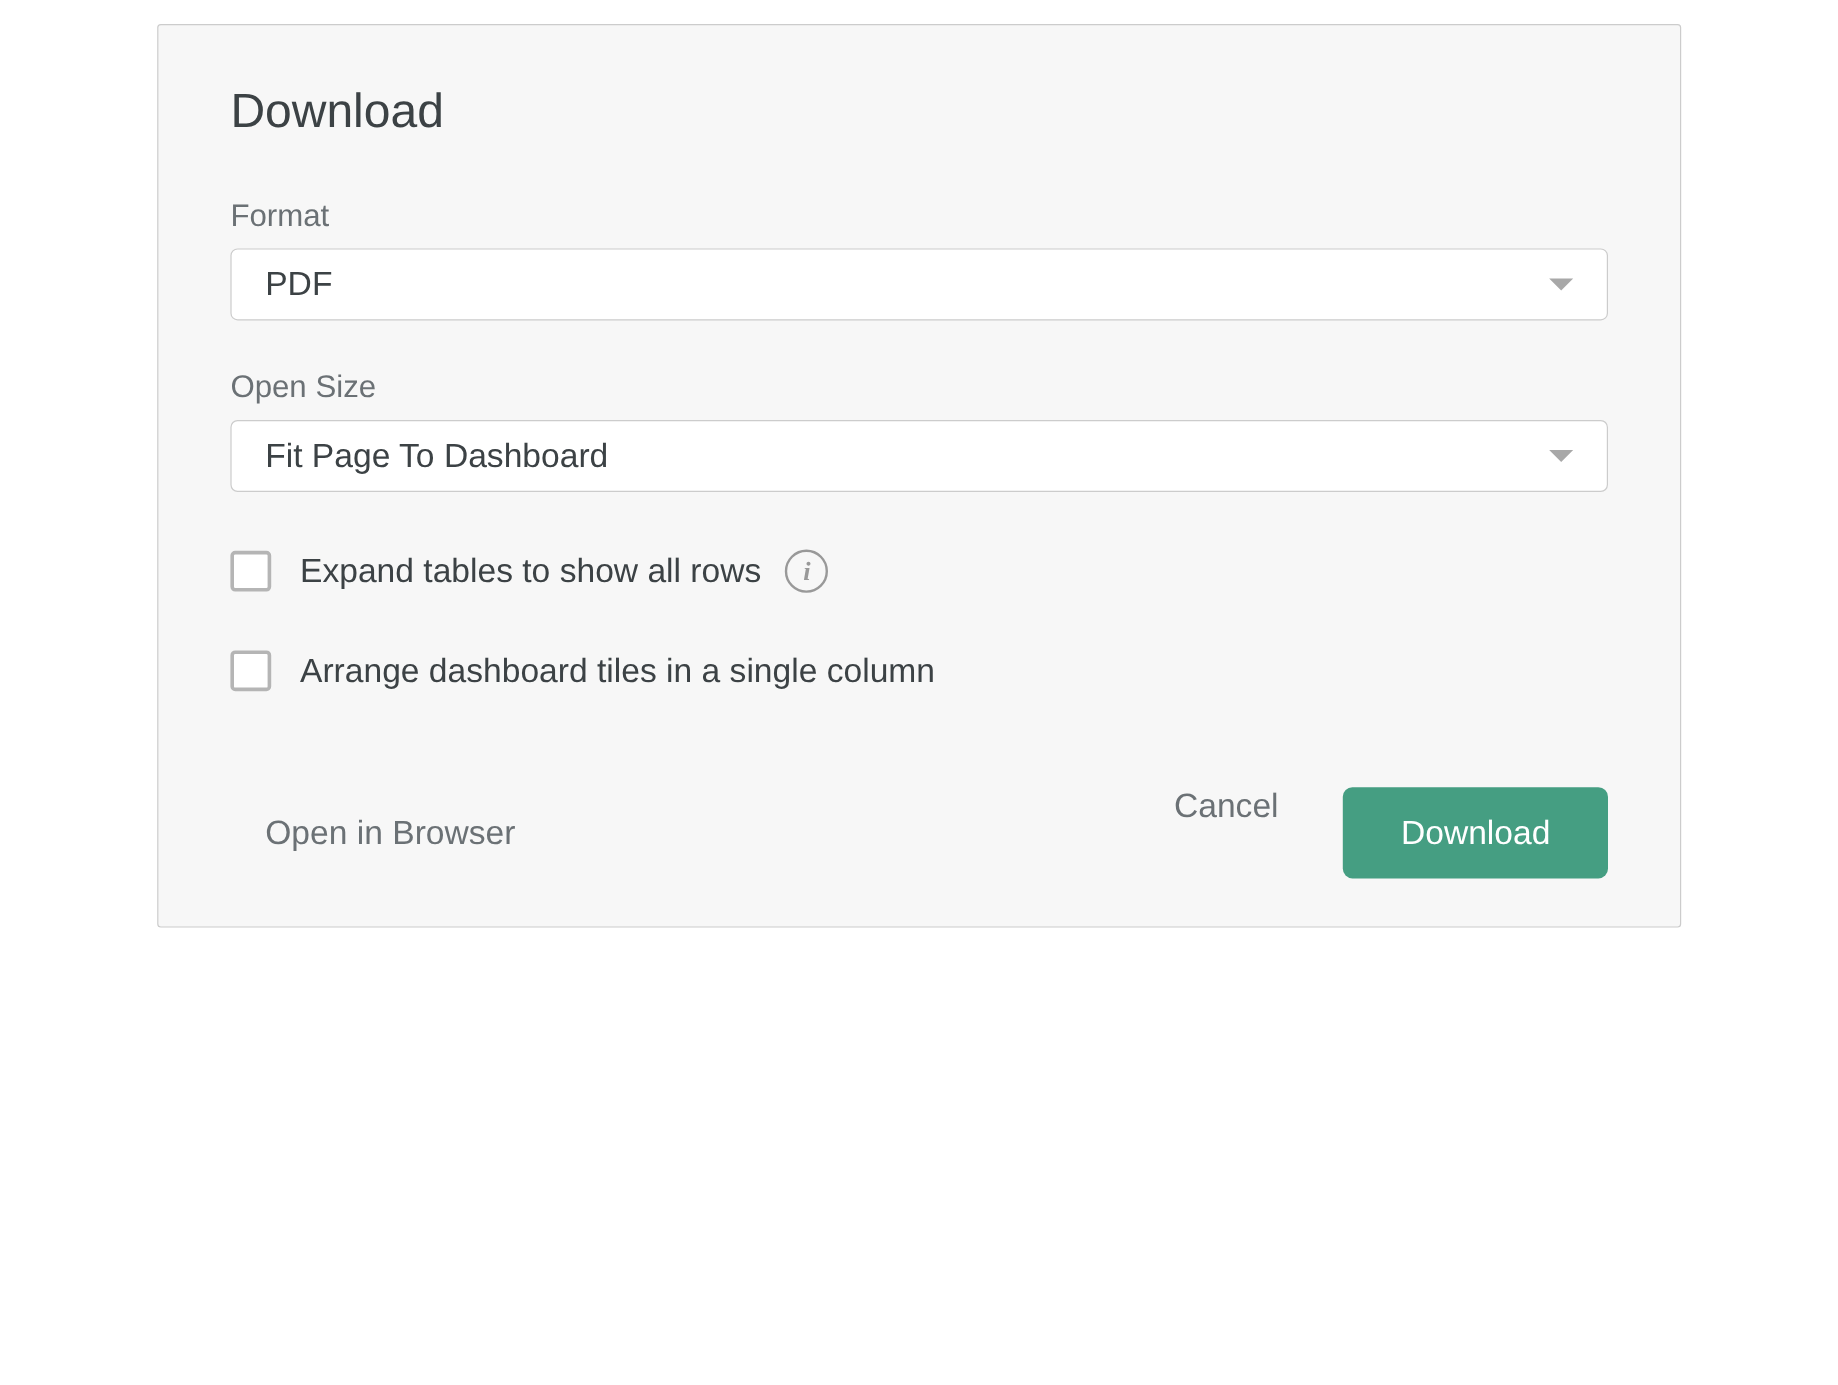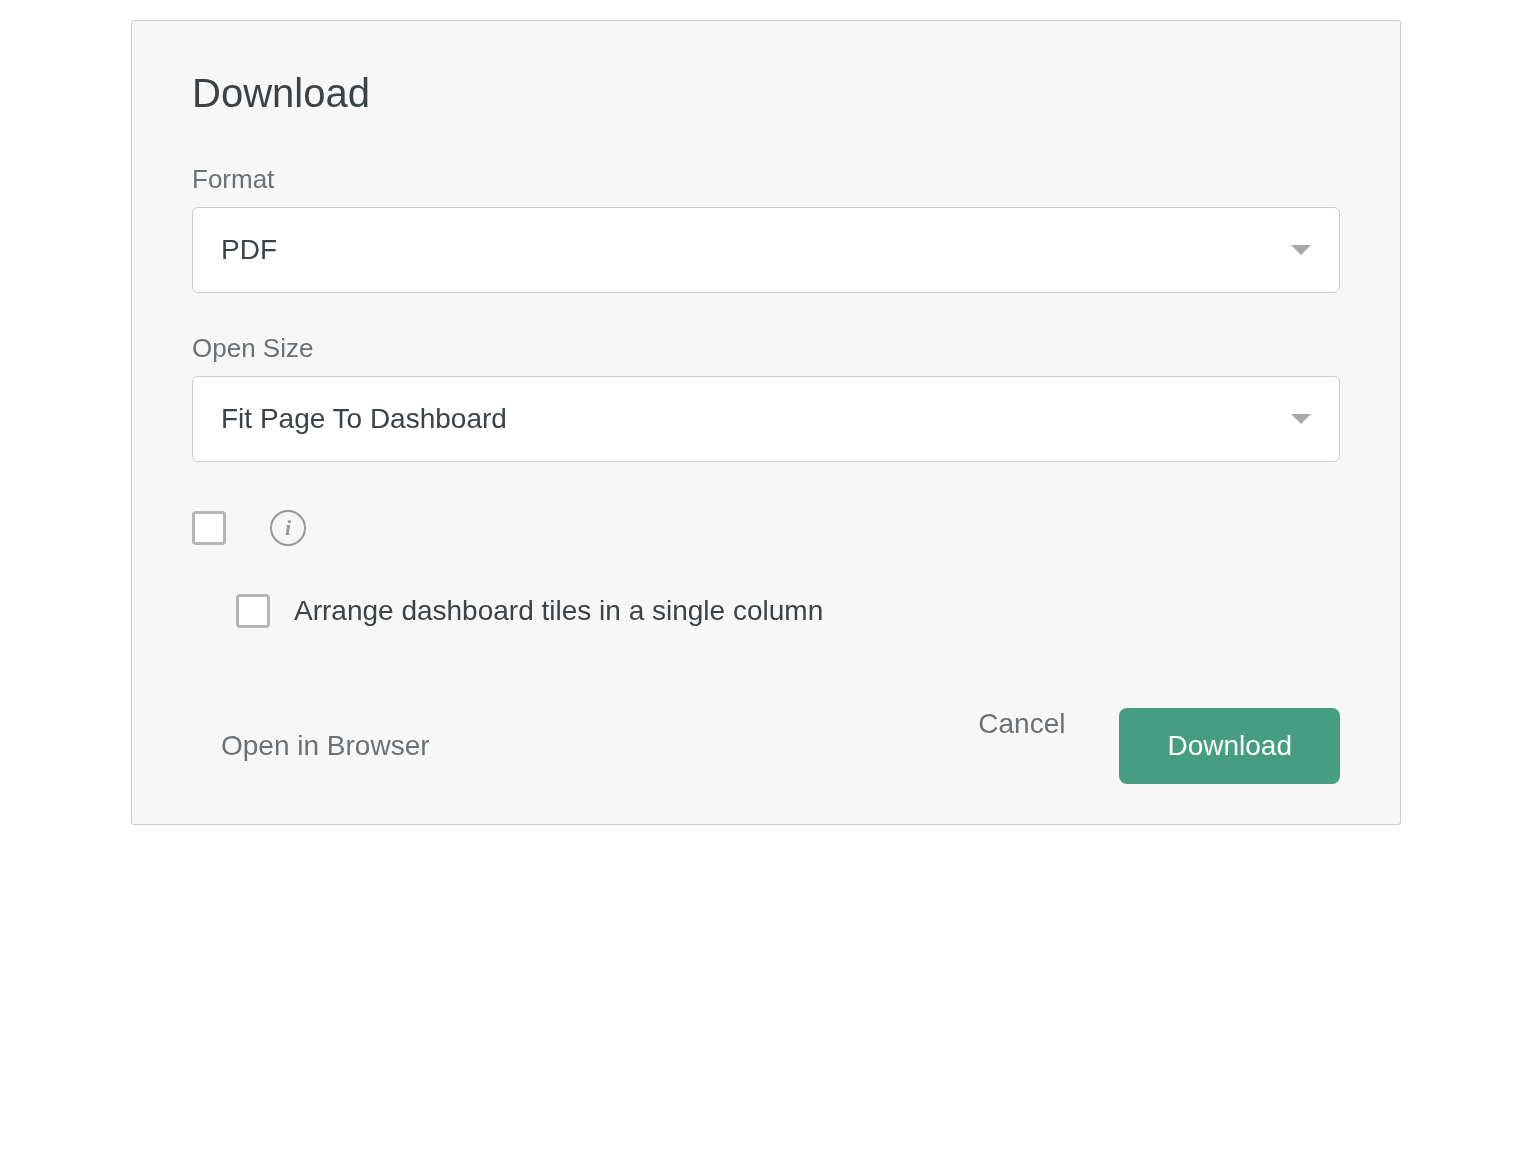--- a/index.html
+++ b/index.html
@@ -39,21 +39,21 @@
       color: #6b7175;
       margin-bottom: 12px;
       display: block;
     }
     
     .select-wrapper {
       position: relative;
       background: #ffffff;
       border: 1px solid #cccccc;
       border-radius: 6px;
-      height: 86px;
+      height: 60px;
       display: flex;
       align-items: center;
       padding: 0 28px;
       cursor: pointer;
     }
     
     .select-value {
       font-size: 28px;
       color: #3c4245;
       flex: 1;
@@ -73,21 +73,20 @@
     }
     
     .checkbox-row {
       display: flex;
       align-items: center;
       margin-bottom: 48px;
     }
     
     .checkbox-row:last-child {
       margin-bottom: 0;
-      margin-left: 44px;
     }
     
     .checkbox {
       width: 34px;
       height: 34px;
       border: 3px solid #b5b5b5;
       border-radius: 4px;
       background: #ffffff;
       margin-right: 24px;
       cursor: pointer;
@@ -176,20 +175,21 @@
     <label class="field-label">Open Size</label>
     <div class="select-wrapper">
       <span class="select-value">Fit Page To Dashboard</span>
       <span class="caret-down"></span>
     </div>
   </div>
 
   <div class="checkbox-group">
     <div class="checkbox-row">
       <div class="checkbox"></div>
+      <span class="checkbox-label">Expand tables to show all rows</span>
       <span class="info-icon">
         <span class="info-icon-inner">i</span>
       </span>
     </div>
 
     <div class="checkbox-row">
       <div class="checkbox"></div>
       <span class="checkbox-label">Arrange dashboard tiles in a single column</span>
     </div>
   </div>

